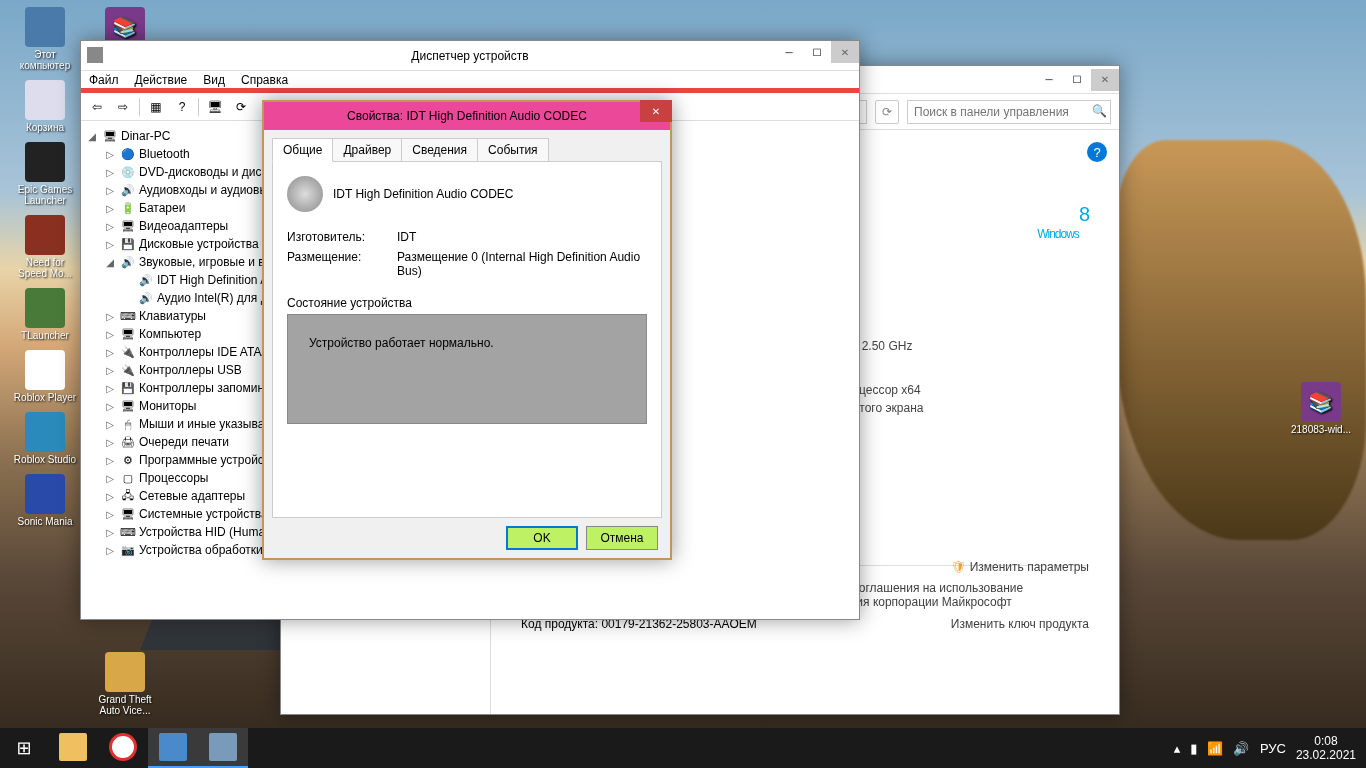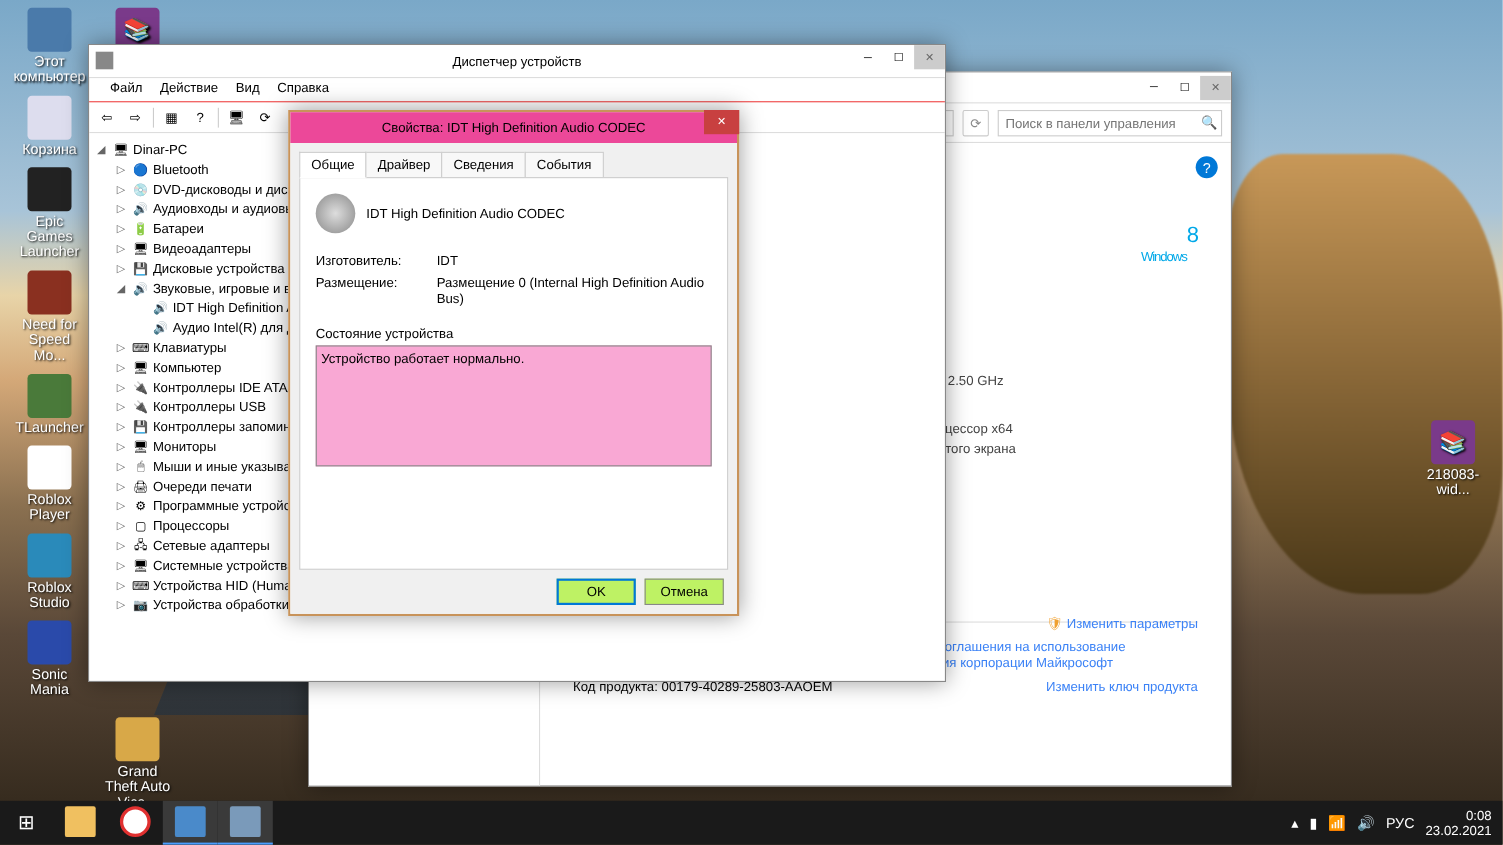--- a/index.html
+++ b/index.html
@@ -6,21 +6,21 @@
 body { width: 1366px; height: 768px; overflow: hidden; position: relative; background: linear-gradient(to bottom, #8ab5d8 0%, #d4a574 40%, #7a6145 70%, #3d2f1f 100%); }
 .desktop { position: absolute; inset: 0; }
 .wallpaper { position: absolute; inset: 0; background: linear-gradient(180deg, #7aa8c8 0%, #a8c4d8 25%, #e8d4a8 35%, #d4a878 45%, #8a7050 60%, #5a4838 75%, #2d2418 100%); }
 .wallpaper::before { content:""; position:absolute; left:140px; top:150px; width:400px; height:500px; background: linear-gradient(180deg, rgba(80,100,120,0.6), rgba(40,50,60,0.8)); clip-path: polygon(0% 100%, 30% 40%, 50% 60%, 80% 20%, 100% 50%, 100% 100%); }
 .wallpaper::after { content:""; position:absolute; right:0; top:140px; width:250px; height:400px; background: linear-gradient(180deg, #c89858, #8a6838, #4a3818); border-radius: 20% 40% 30% 50%; filter: blur(1px); }
 
 
 .desktop-icons { position: absolute; top: 5px; left: 10px; display: flex; flex-direction: column; gap: 5px; }
 .desktop-icon { width: 70px; display: flex; flex-direction: column; align-items: center; color: #fff; text-shadow: 1px 1px 2px #000; cursor: pointer; padding: 2px; }
 .desktop-icon .ico { width: 40px; height: 40px; background: #4a6a8a; border-radius: 4px; margin-bottom: 2px; display:flex; align-items:center; justify-content:center; font-size:20px; }
-.desktop-icon span { font-size: 13px; text-align: center; line-height: 1.1; }
+.desktop-icon span { font-size: 10px; text-align: center; line-height: 1.1; }
 .desktop-icons-right { position:absolute; right:10px; top:380px; }
 
 
 .window { position: absolute; background: #fff; border: 1px solid #888; box-shadow: 0 0 20px rgba(0,0,0,0.4); }
 .window-system { left: 280px; top: 65px; width: 840px; height: 650px; }
 .titlebar { height: 28px; background: #fff; border-bottom: 1px solid #ddd; display: flex; align-items: center; justify-content: flex-end; }
 .titlebar-btns { display: flex; }
 .titlebar-btn { width: 28px; height: 22px; display: flex; align-items: center; justify-content: center; cursor: pointer; font-size: 10px; }
 .titlebar-btn.close { background: #c85050; color: #fff; }
 .titlebar-btn.close-gray { background: #ccc; color: #666; }
@@ -31,34 +31,34 @@
 .nav-search .mag { position:absolute; right:4px; top:4px; color:#888; }
 .breadcrumb-input { flex:1; height:24px; border:1px solid #ccc; padding:0 6px; display:flex; align-items:center; }
 .system-body { display:flex; height: calc(100% - 64px); }
 .system-sidebar { width:210px; border-right:1px solid #ddd; padding:15px; background:#fff; }
 .system-main { flex:1; padding: 20px 30px; position:relative; overflow:hidden; }
 .win8-logo { font-size: 48px; font-weight: 300; color: #00a8e8; letter-spacing: -1px; }
 .win8-logo sup { font-size: 20px; }
 .sys-section { margin-top: 40px; }
 .sys-row { display:flex; margin: 4px 0; }
 .sys-val { color: #444; }
-.sys-link { color: #3b82f6; cursor:pointer; }
+.sys-link { color: #404040; cursor:pointer; }
 .help-icon { position:absolute; right:12px; top:12px; width:20px; height:20px; background:#0078d7; color:#fff; border-radius:50%; display:flex; align-items:center; justify-content:center; font-size:13px; cursor:pointer; }
 .change-params { position:absolute; right:30px; top:430px; text-align:right; }
 .shield { color:#f0a030; }
 .activation-row { border-top:1px solid #ddd; margin-top:150px; padding-top:15px; }
 
 
 .window-devmgr { left: 80px; top: 40px; width: 780px; height: 580px; background:#fff; }
 .devmgr-title { height: 30px; background:#fff; display:flex; align-items:center; justify-content:center; position:relative; border-bottom:1px solid #ddd; }
 .devmgr-title-text { font-size:12px; }
 .devmgr-title .titlebar-btns { position:absolute; right:0; top:0; }
 .devmgr-title .titlebar-btn { height:22px; }
 .devmgr-title .sys-icon { position:absolute; left:6px; top:6px; width:16px; height:16px; background:#888; }
-.menubar { height: 22px; display:flex; padding:0 11px; border-bottom:1px solid #ef4444; }
+.menubar { height: 22px; display:flex; padding:0 0; border-bottom:5px solid #ef4444; }
 .menubar span { padding: 2px 8px; cursor:pointer; }
 .toolbar { height: 28px; display:flex; align-items:center; padding:0 4px; border-bottom:1px solid #ddd; gap:2px; }
 .tb-btn { width:24px; height:22px; border:1px solid transparent; display:flex; align-items:center; justify-content:center; cursor:pointer; font-size:12px; }
 .tb-sep { width:1px; height:18px; background:#ccc; margin:0 2px; }
 .tree { padding: 6px 4px; overflow:auto; height: calc(100% - 80px); }
 .tree-node { display:flex; align-items:center; padding:1px 0; cursor:pointer; white-space:nowrap; }
 .tree-node .exp { width:14px; text-align:center; color:#666; font-size:10px; }
 .tree-node .nico { width:16px; height:16px; margin:0 3px; display:inline-flex; align-items:center; justify-content:center; font-size:11px; }
 .tree-children { padding-left: 18px; }
 
@@ -71,34 +71,34 @@
 .tabs { display:flex; }
 .tab { padding: 4px 10px; border:1px solid #ccc; background:#f8f8f8; cursor:pointer; margin-right:-1px; }
 .tab.active { background:#fff; border-bottom:1px solid #fff; position:relative; z-index:1; }
 .tab-content { flex:1; border:1px solid #ccc; background:#fff; padding:14px; margin-top:-1px; }
 .props-header { display:flex; align-items:center; gap:10px; margin-bottom:18px; }
 .props-header .big-ico { width:36px; height:36px; background: radial-gradient(circle, #ddd, #888); border-radius:50%; }
 .props-row { display:flex; margin:6px 0; }
 .props-label { width:110px; }
 .props-val { flex:1; }
 .status-group { margin-top:18px; }
-.status-box { width:100%; height:110px; border:1px solid #888; padding:4px; margin-top:4px; background:#f9a8d4; resize:none; font-family:inherit; }
+.status-box { width:100%; height:110px; border:1px solid #888; padding:21px; margin-top:4px; background:#a3a3a3; resize:none; font-family:inherit; }
 .props-buttons { display:flex; justify-content:flex-end; gap:8px; padding:8px 4px 0; }
 .btn { min-width:72px; height:24px; border:1px solid #888; background:#bef264; cursor:pointer; }
 .btn.default { border:2px solid #0078d7; }
 
 
 .taskbar { position:absolute; left:0; right:0; bottom:0; height:40px; background:#1a1a1a; display:flex; align-items:center; }
 .start-btn { width:48px; height:40px; display:flex; align-items:center; justify-content:center; cursor:pointer; color:#fff; font-size:18px; }
 .task-item { width:50px; height:40px; display:flex; align-items:center; justify-content:center; cursor:pointer; border-bottom:2px solid transparent; }
 .task-item.active { background:#3a3a3a; border-bottom-color:#4a9eff; }
 .task-item .ti-ico { width:28px; height:28px; background:#555; border-radius:2px; }
 .tray { margin-left:auto; display:flex; align-items:center; color:#fff; gap:10px; padding:0 10px; }
 .tray-icon { cursor:pointer; font-size:13px; }
-.clock { text-align:right; font-size:11px; line-height:1.2; }
+.clock { text-align:center; font-size:11px; line-height:1.2; }
 </style>
 </head>
 <body>
 
 <div class="desktop">
   <div class="wallpaper"></div>
 
   <div class="desktop-icons" id="icons-col1">
       <div class="desktop-icon">
         <div class="ico" style="background:#4a7aaa;"></div>
@@ -197,21 +197,21 @@
           <span class="shield">🛡</span>
           <span class="sys-link">Изменить параметры</span>
         </div>
         <div class="activation-row">
           <div style="display:flex; gap:20px;">
             <span>Активация Windows выполнена</span>
             <span class="sys-link" style="max-width:320px;">Условия лицензионного соглашения на использование программного обеспечения корпорации Майкрософт</span>
           </div>
           <div style="display:flex; margin-top:8px; align-items:center;">
             <span>Код продукта:</span>&nbsp;
-            <span>00179-40289-25803-AAOEM</span>
+            <span>00179-21362-25803-AAOEM</span>
             <span class="sys-link" style="margin-left:auto;">Изменить ключ продукта</span>
           </div>
         </div>
 
       </div>
     </div>
   </div>
 
   <div class="window window-devmgr">
     <div class="devmgr-title">

